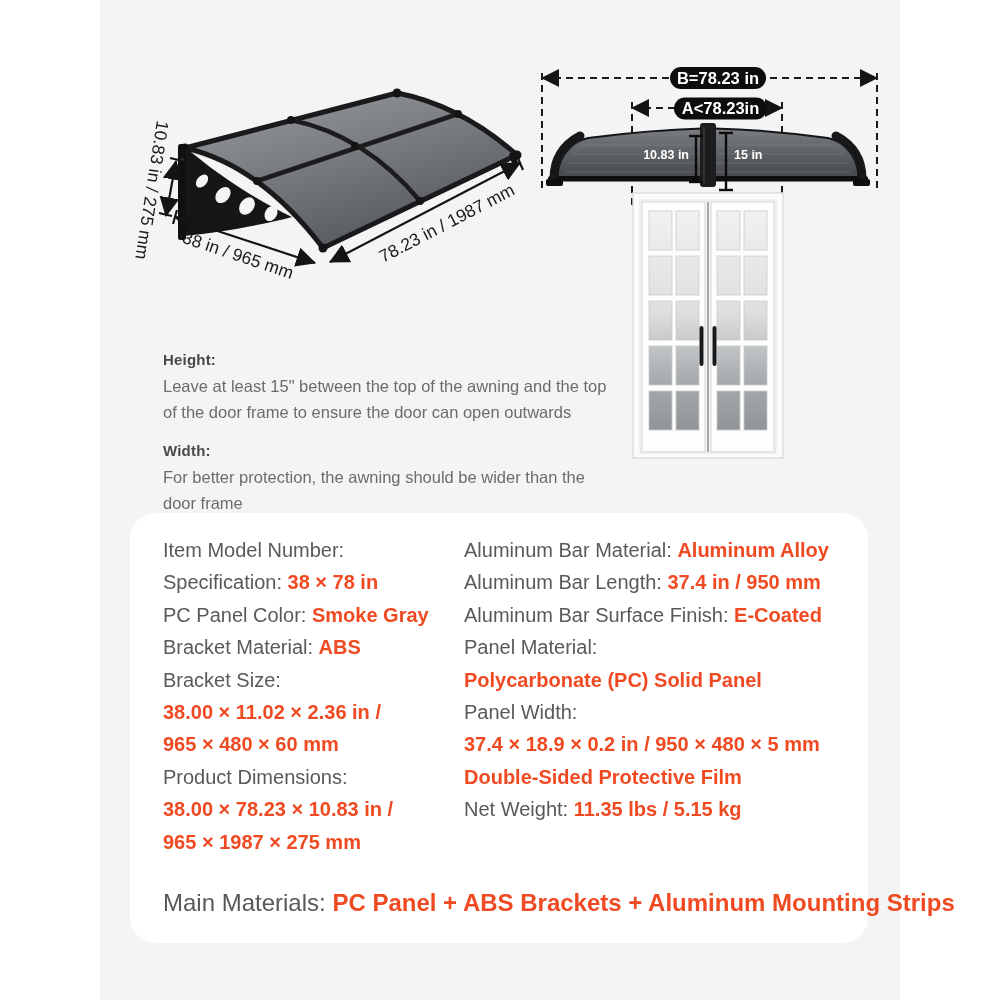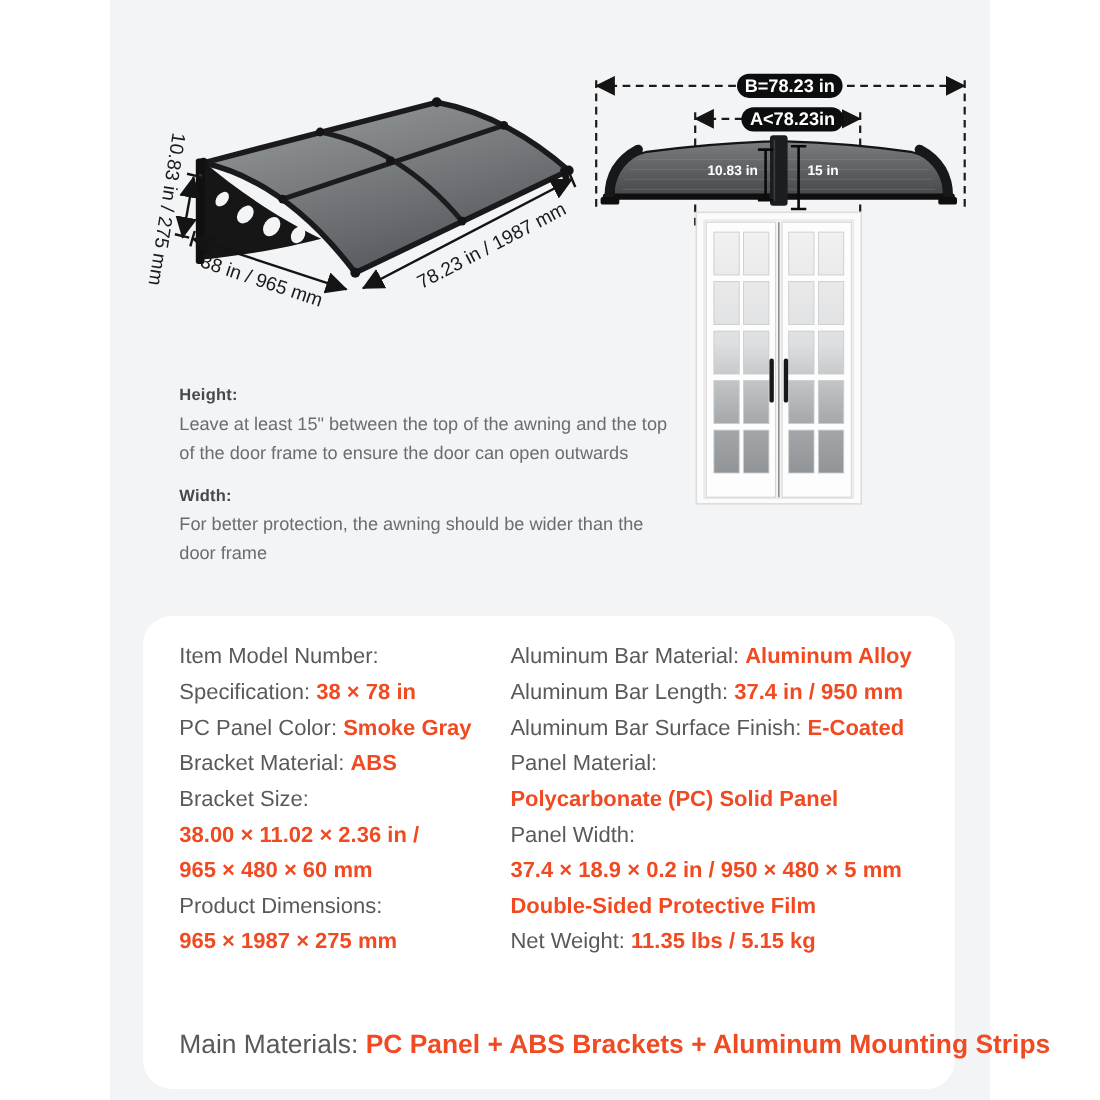--- a/index.html
+++ b/index.html
@@ -4,21 +4,21 @@
 <style>
   html,body{margin:0;padding:0;background:#ffffff;}
   .page{position:relative;width:1000px;height:1000px;background:#ffffff;overflow:hidden;
         font-family:"Liberation Sans",sans-serif;}
   .panel{position:absolute;left:100px;top:0;width:800px;height:1000px;background:#F3F4F5;}
   .iso-svg{position:absolute;left:120px;top:40px;}
   .front-svg{position:absolute;left:530px;top:55px;}
   .notes{position:absolute;left:163px;top:351px;width:452px;}
   .notes h3{font-size:15px;font-weight:700;color:#48494B;margin:0 0 6px 0;letter-spacing:.2px;}
   .notes p{font-size:16.5px;color:#6B6C6E;line-height:25.5px;margin:0 0 17px 0;}
-  .card{position:absolute;left:130px;top:560px;width:738px;height:430px;background:#ffffff;border-radius:26px;}
+  .card{position:absolute;left:130px;top:513px;width:738px;height:430px;background:#ffffff;border-radius:26px;}
   .col{position:absolute;top:21px;font-size:20px;line-height:32.4px;color:#58595B;white-space:nowrap;}
   .col-left{left:33px;}
   .col-right{left:334px;}
   .val{color:#F04A22;font-weight:700;}
   .lbl{color:#58595B;}
   .footer-row{position:absolute;left:33px;top:376px;font-size:24px;color:#58595B;white-space:nowrap;}
   svg text{font-family:"Liberation Sans",sans-serif;}
   .dim-text{fill:#1A1A1B;font-size:17.5px;}
   .pill-text{fill:#ffffff;font-size:16.5px;font-weight:700;}
   .awn-label{fill:#ffffff;font-size:12.5px;font-weight:700;}
@@ -197,20 +197,21 @@
   <div class="card">
     <div class="col col-left">
       <div><span class="lbl">Item Model Number:</span><span class="val"></span></div>
       <div><span class="lbl">Specification: </span><span class="val">38 × 78 in</span></div>
       <div><span class="lbl">PC Panel Color: </span><span class="val">Smoke Gray</span></div>
       <div><span class="lbl">Bracket Material: </span><span class="val">ABS</span></div>
       <div><span class="lbl">Bracket Size:</span><span class="val"></span></div>
       <div><span class="lbl"></span><span class="val">38.00 × 11.02 × 2.36 in /</span></div>
       <div><span class="lbl"></span><span class="val">965 × 480 × 60 mm</span></div>
       <div><span class="lbl">Product Dimensions:</span><span class="val"></span></div>
+      <div><span class="lbl"></span><span class="val">38.00 × 78.23 × 10.83 in /</span></div>
       <div><span class="lbl"></span><span class="val">965 × 1987 × 275 mm</span></div>
     </div>
     <div class="col col-right">
       <div><span class="lbl">Aluminum Bar Material: </span><span class="val">Aluminum Alloy</span></div>
       <div><span class="lbl">Aluminum Bar Length: </span><span class="val">37.4 in / 950 mm</span></div>
       <div><span class="lbl">Aluminum Bar Surface Finish: </span><span class="val">E-Coated</span></div>
       <div><span class="lbl">Panel Material:</span><span class="val"></span></div>
       <div><span class="lbl"></span><span class="val">Polycarbonate (PC) Solid Panel</span></div>
       <div><span class="lbl">Panel Width:</span><span class="val"></span></div>
       <div><span class="lbl"></span><span class="val">37.4 × 18.9 × 0.2 in / 950 × 480 × 5 mm</span></div>

